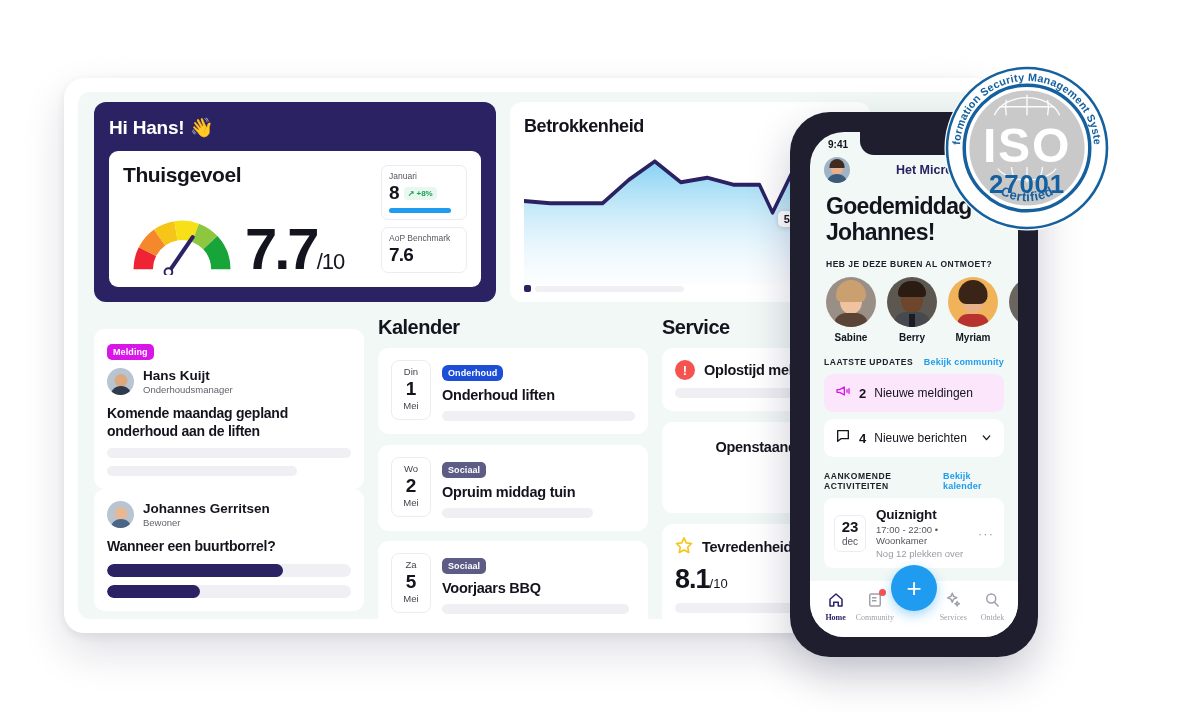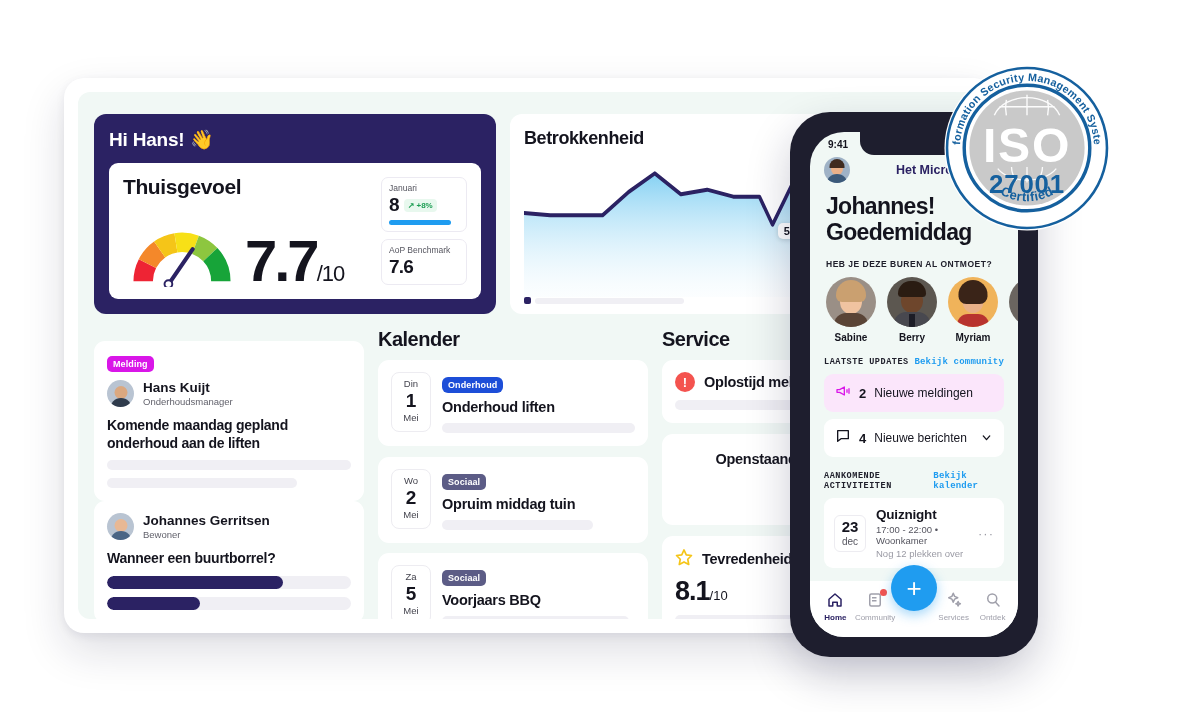--- a/index.html
+++ b/index.html
@@ -17,21 +17,21 @@
     width: 930px; height: 555px;
     background: #ffffff;
     border-radius: 20px;
     box-shadow: 0 18px 44px rgba(20,20,60,.14), 0 3px 10px rgba(20,20,60,.07);
     padding: 14px;
   }
   .dash-panel {
     width: 100%; height: 100%;
     background: #f1f8f5;
     border-radius: 12px;
-    padding: 22px 16px 16px 16px;
+    padding: 10px 16px 16px 16px;
     position: relative;
     overflow: hidden;
   }
 
   
   .top-row { display: flex; gap: 14px; height: 200px; }
 
   .hero {
     width: 402px; background: #2b2263; border-radius: 12px;
     padding: 14px 15px 15px 15px; display: flex; flex-direction: column;
@@ -172,21 +172,21 @@
   .p-head { display:flex; align-items:center; gap: 8px; padding: 7px 14px 0 14px; }
   .p-av { width: 26px; height: 26px; border-radius: 50%; overflow:hidden; position:relative; background:#9fb2c6; flex:none;}
   .p-brand { font-size: 12.5px; font-weight: bold; color: #2b2263; margin-left: 38px; white-space: nowrap; }
   .p-title { padding: 10px 16px 0 16px; font-size: 23px; font-weight: bold; color: #14141e; letter-spacing: -.7px; line-height: 1.14; }
   .p-kicker { padding: 14px 16px 0 16px; font-size: 8.5px; font-weight: bold; color: #20202c; letter-spacing: .5px; }
   .p-people { display: flex; gap: 11px; padding: 8px 0 0 16px; }
   .p-person { text-align: center; width: 50px; }
   .p-person .ph { width: 50px; height: 50px; border-radius: 50%; overflow:hidden; position:relative; }
   .p-person .pn { font-size: 10px; font-weight: bold; color: #14141e; margin-top: 5px; }
 
-  .p-sec { display:flex; align-items:center; justify-content:space-between; padding: 14px 14px 0 14px; font-family: Liberation Mono, monospace; }
+  .p-sec { display:flex; align-items:center; justify-content:space-between; padding: 14px 14px 0 14px; }
   .p-sec-t { font-size: 8.5px; font-weight: bold; color: #20202c; letter-spacing: .55px; }
   .p-sec-l { font-size: 9px; font-weight: bold; color: #1f9cf0; letter-spacing: .2px; }
   .p-pill {
     margin: 7px 14px 0 14px; border-radius: 9px; padding: 9px 11px;
     display: flex; align-items: center; gap: 8px;
   }
   .p-pill.pink { background: #fbe6fb; }
   .p-pill.white{ background: #ffffff; }
   .p-pill .num { font-size: 13px; font-weight: bold; color: #14141e; }
   .p-pill .txt { font-size: 12px; color: #14141e; }
@@ -204,21 +204,21 @@
   .p-ev-s { font-size: 9.5px; color: #55555f; margin-top: 2px; }
   .p-ev-s2{ font-size: 9.5px; color: #9a9aa4; margin-top: 2px; }
   .p-ev-more { color: #9a9aa4; font-size: 13px; letter-spacing: 1px; }
 
   .p-nav {
     position: absolute; left: 0; right: 0; bottom: 0; height: 56px; background: #ffffff;
     display: flex; align-items: center; justify-content: space-around; padding: 0 6px 6px 6px;
     border-radius: 0 0 34px 34px;
   }
   .p-nav-item { text-align: center; width: 46px; position: relative; }
-  .p-nav-item .lb { font-size: 8px; margin-top: 0; color: #a0a0ab; }
+  .p-nav-item .lb { font-size: 8px; margin-top: 0; color: #a0a0ab; font-family: Liberation Serif, serif; }
   .p-nav-item.active .lb { color: #2b2263; font-weight: bold; }
   .p-fab {
     position: absolute; left: 50%; bottom: 26px; transform: translateX(-50%);
     width: 46px; height: 46px; border-radius: 50%; background: #1f9cf0;
     color: #fff; font-size: 26px; display:flex; align-items:center; justify-content:center;
     box-shadow: 0 4px 12px rgba(31,156,240,.4); z-index: 6; line-height: 1;
   }
   .badge-red { position:absolute; right: 8px; top: -2px; width: 7px; height: 7px; background:#f4534f; border-radius:50%; }
 
   
@@ -447,22 +447,22 @@
       <div class="p-head">
         <span class="p-av">
           <span style="position:absolute;left:50%;top:22%;transform:translateX(-50%);width:12px;height:12px;border-radius:50%;background:#e9b089"></span>
           <span style="position:absolute;left:50%;top:8%;transform:translateX(-50%);width:15px;height:9px;border-radius:8px 8px 0 0;background:#402b20"></span>
           <span style="position:absolute;left:50%;bottom:-5px;transform:translateX(-50%);width:22px;height:14px;border-radius:11px 11px 0 0;background:#3c5a7a"></span>
         </span>
         <span class="p-brand">Het Micro-</span>
       </div>
 
       <div class="p-title">
+        <div>Goedemiddag</div>
         <div>Johannes!</div>
-        <div>Goedemiddag</div>
       </div>
 
       <div class="p-kicker">HEB JE DEZE BUREN AL ONTMOET?</div>
       <div class="p-people">
         <div class="p-person">
           <div class="ph" style="background:#9a8f86">
             <span style="position:absolute;left:50%;top:26%;transform:translateX(-50%);width:22px;height:24px;border-radius:50%;background:#f0c3a0"></span>
             <span style="position:absolute;left:50%;top:6%;transform:translateX(-50%);width:30px;height:22px;border-radius:15px 15px 6px 6px;background:#caa070"></span>
             <span style="position:absolute;left:50%;bottom:0;transform:translateX(-50%);width:34px;height:14px;border-radius:12px 12px 0 0;background:#5a4436"></span>
           </div>

